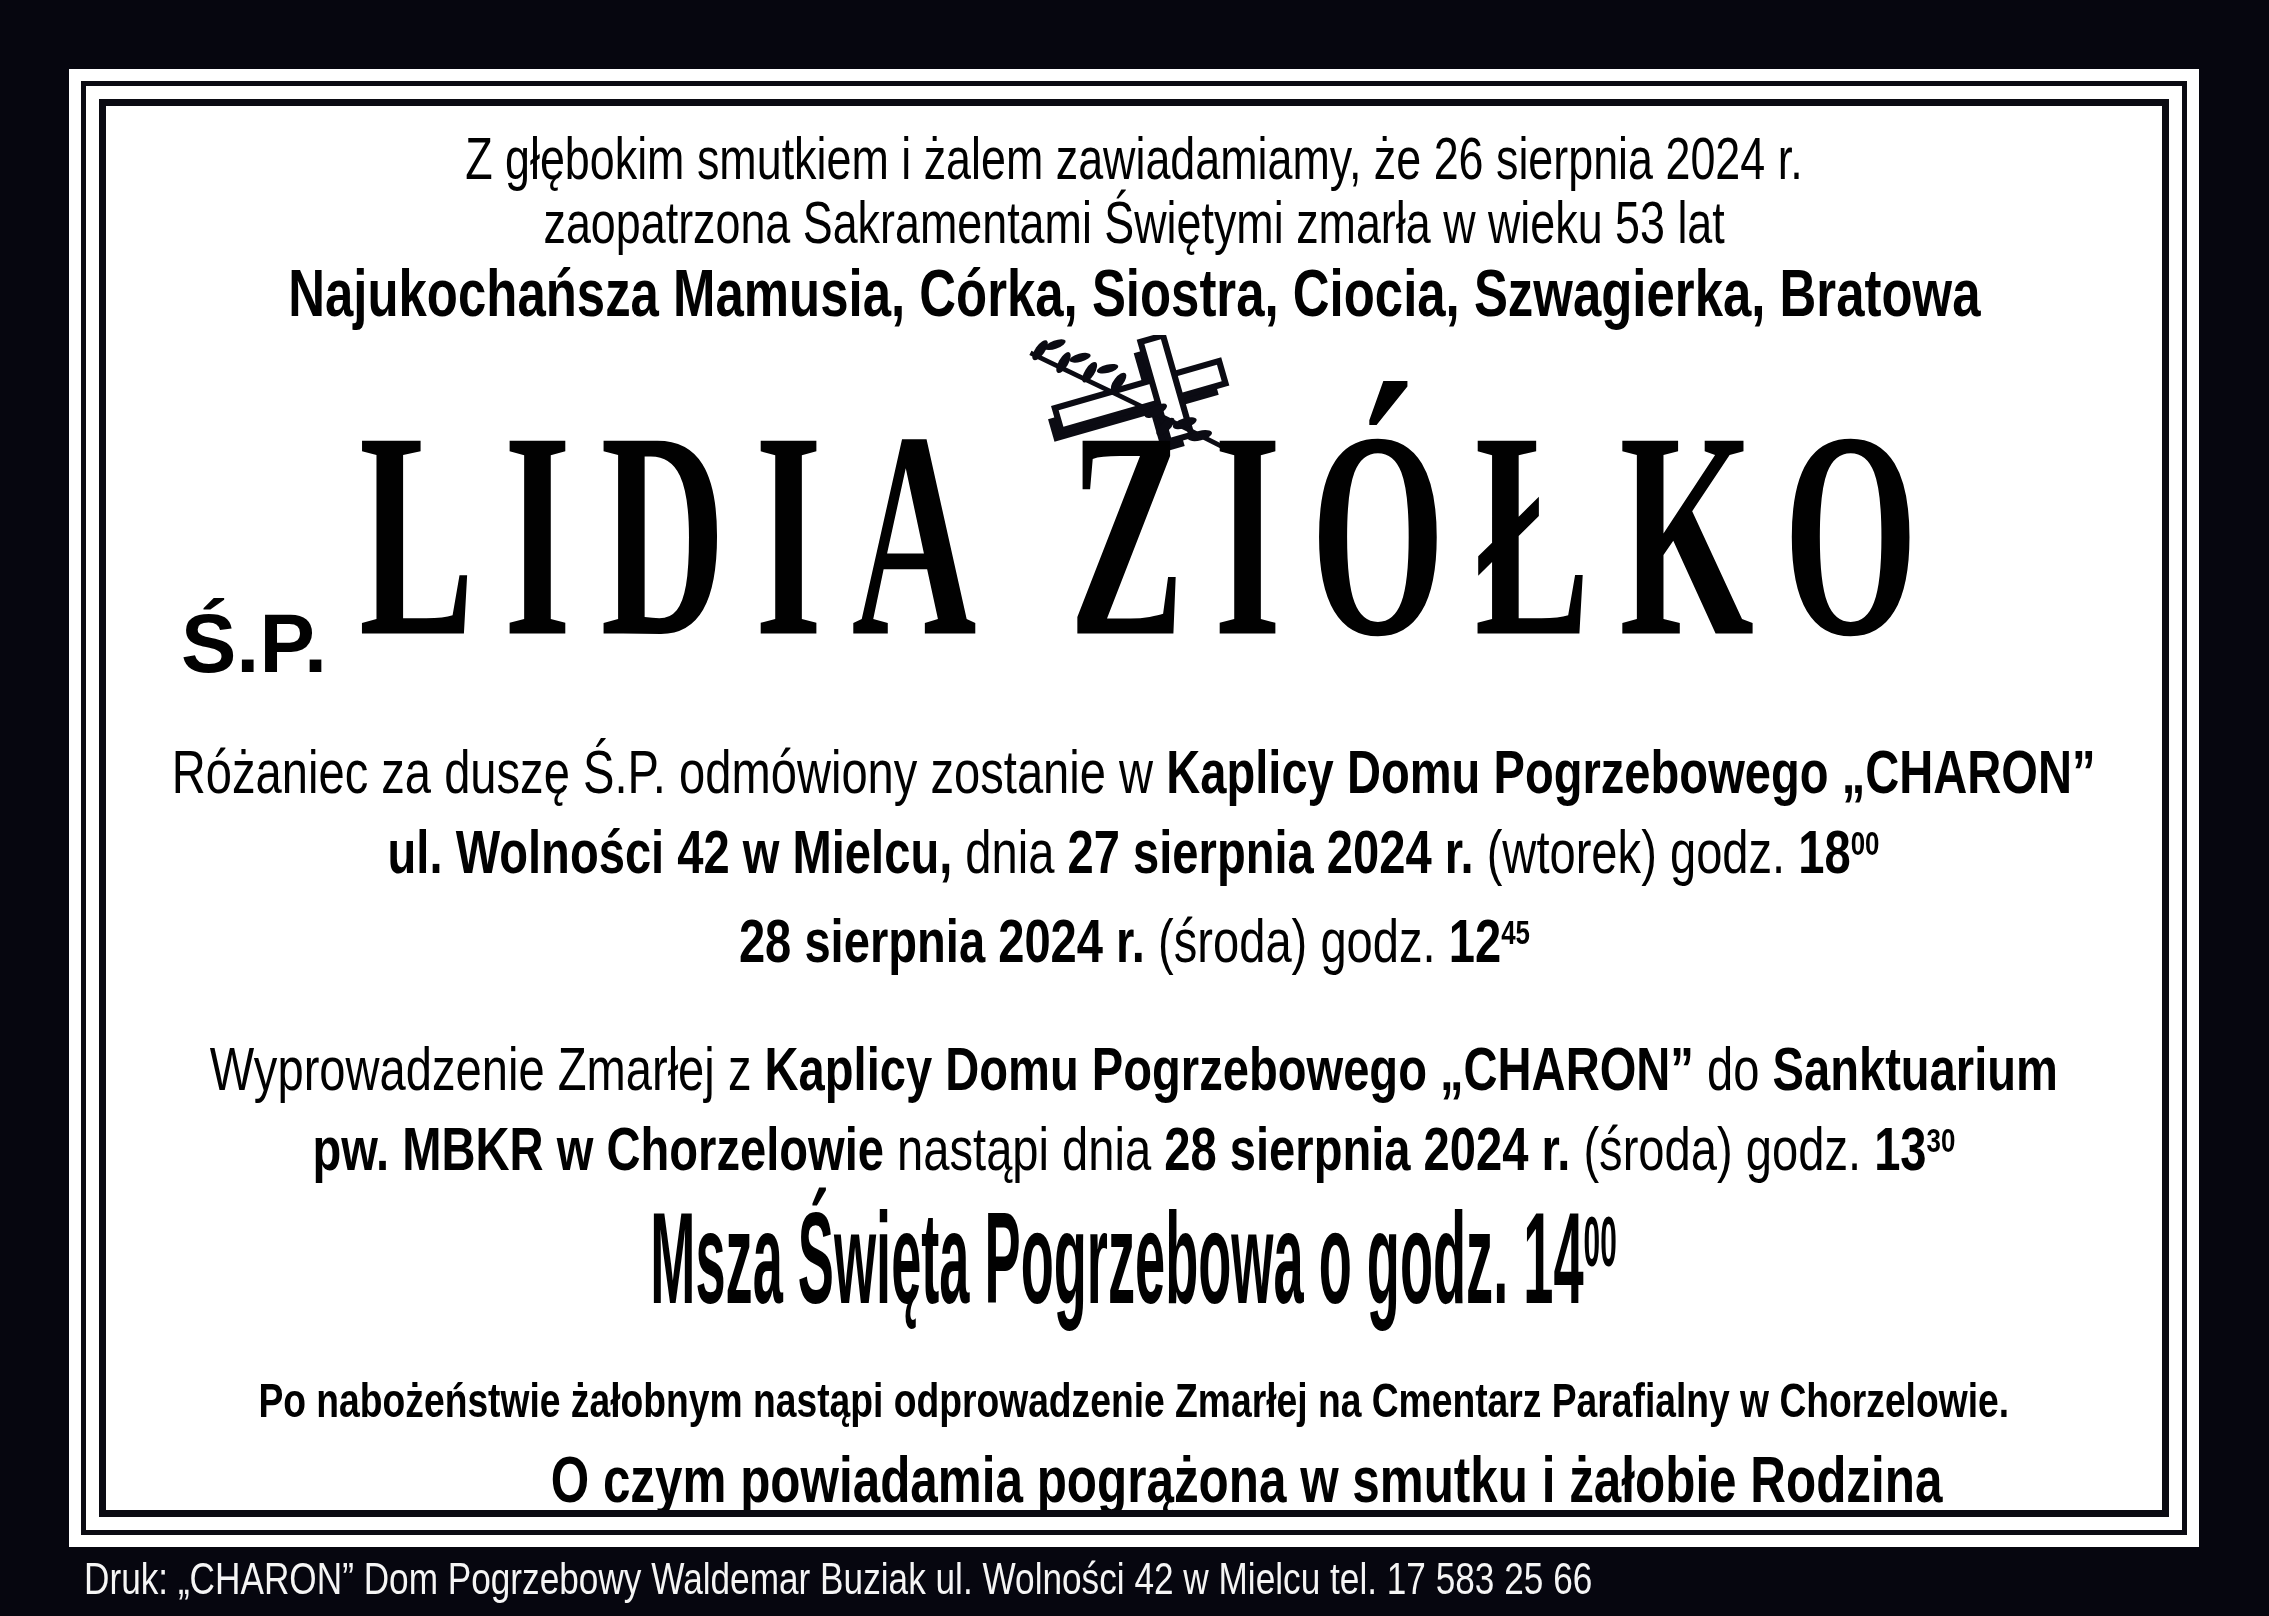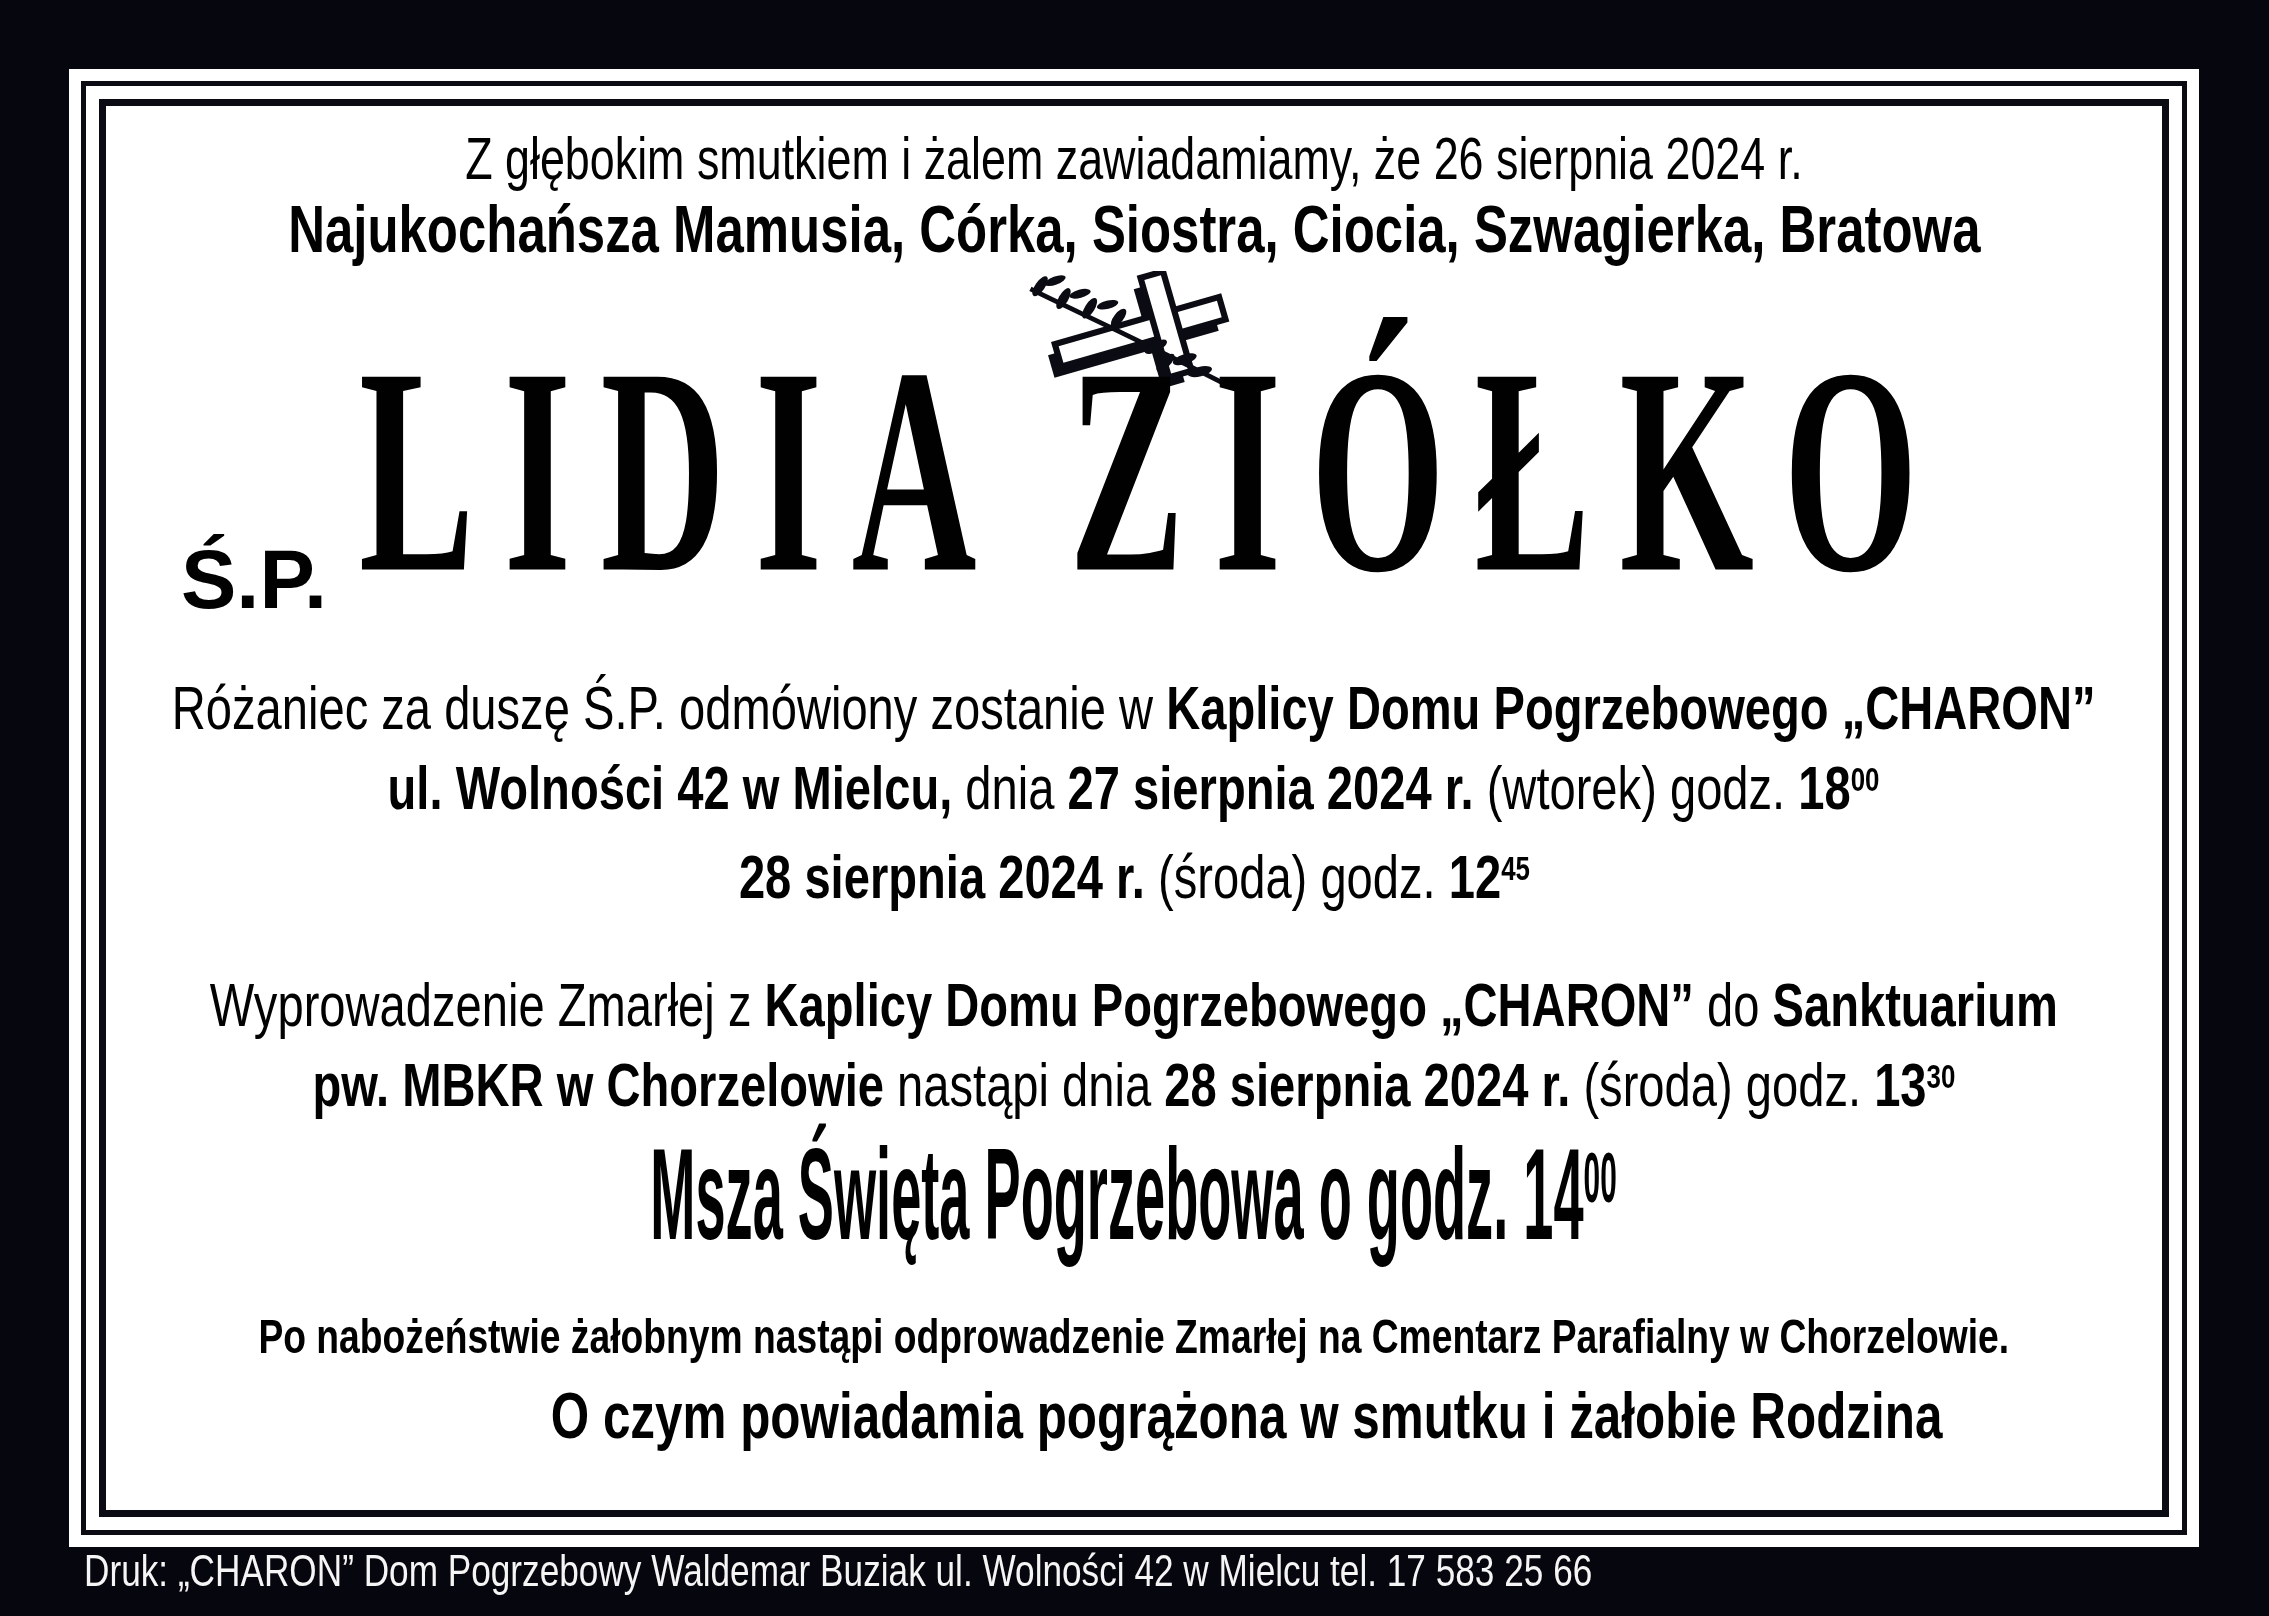--- a/index.html
+++ b/index.html
@@ -55,21 +55,21 @@
   }
   .rosary-1{margin-top:20px;}
   .rosary-line{font-size:62px;line-height:80px;}
   .proc-1{margin-top:39px;}
   .proc-line{font-size:62px;line-height:80px;}
   .mass-line{font-size:129px;line-height:120px;font-weight:700;}
   .mass-line .inner{transform:scaleX(0.42);}
   .closing-1{margin-top:29px;font-size:49px;line-height:64px;font-weight:bold;}
   .closing-2{margin-top:10.6px;font-size:65px;line-height:76px;font-weight:700;justify-content:flex-end;}
   .footer-band{
-    position:absolute;left:0;right:0;bottom:12px;height:89px;
+    position:absolute;left:0;right:0;bottom:4px;height:89px;
   }
   .footer-text{
     position:absolute;left:84px;bottom:8px;
     color:#f5f5f5;font-size:44px;white-space:nowrap;
     transform:scaleX(0.80);transform-origin:left bottom;
     display:inline-block;
   }
 </style>
 </head>
 <body>
@@ -77,20 +77,23 @@
 <div class="page">
 
   <div class="sheet">
     <div class="rule-outer"></div>
     <div class="rule-inner"></div>
 
     <div class="content">
 
       <div class="cline intro-1">
           <span class="inner"><span>Z głębokim smutkiem i żalem zawiadamiamy, że 26 sierpnia 2024 r.</span></span>
+        </div>
+      <div class="cline intro-2">
+          <span class="inner"><span>zaopatrzona Sakramentami Świętymi zmarła w wieku 53 lat</span></span>
         </div>
       <div class="cline intro-3">
           <span class="inner"><span class="seg-b">Najukochańsza Mamusia, Córka, Siostra, Ciocia, Szwagierka, Bratowa</span></span>
         </div>
 
       <div class="emblem-row">
         <svg width="293" height="124" viewBox="0 0 360 180" aria-hidden="true">
 
           <g transform="rotate(-16 180 90) translate(-14 13)" fill="#0b0b13">
             <rect x="52" y="70" width="248" height="34"></rect>

